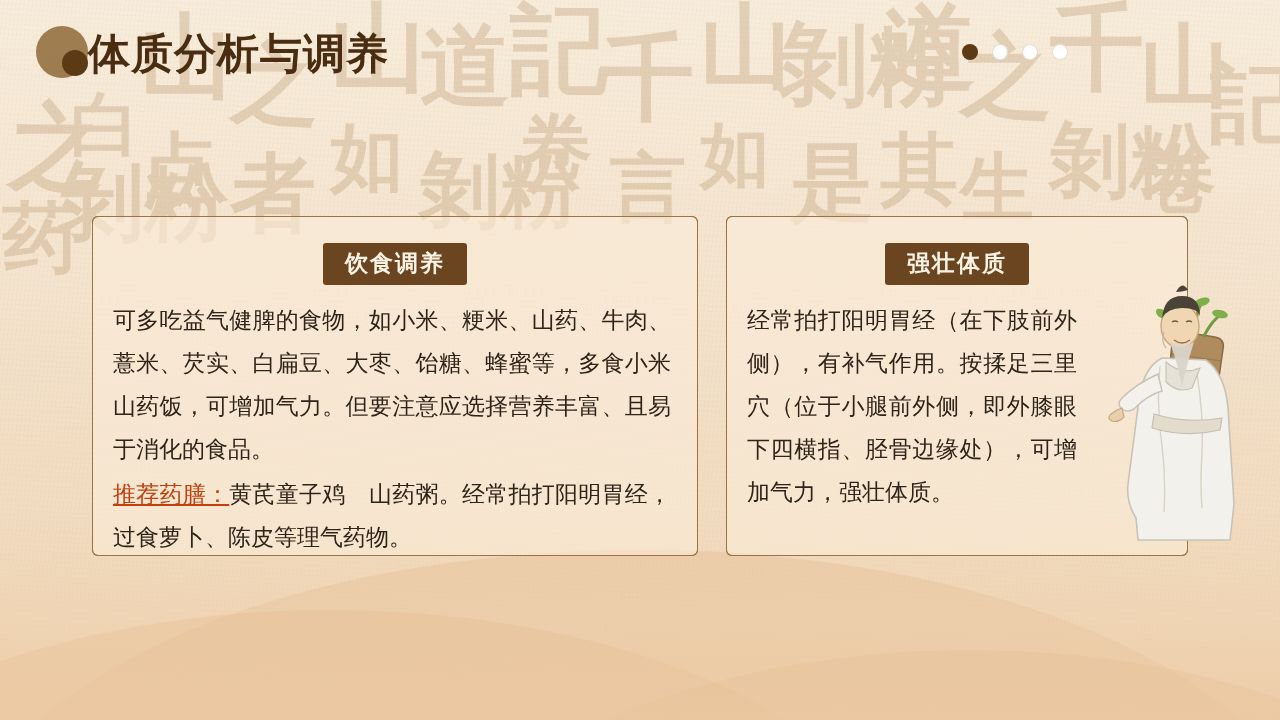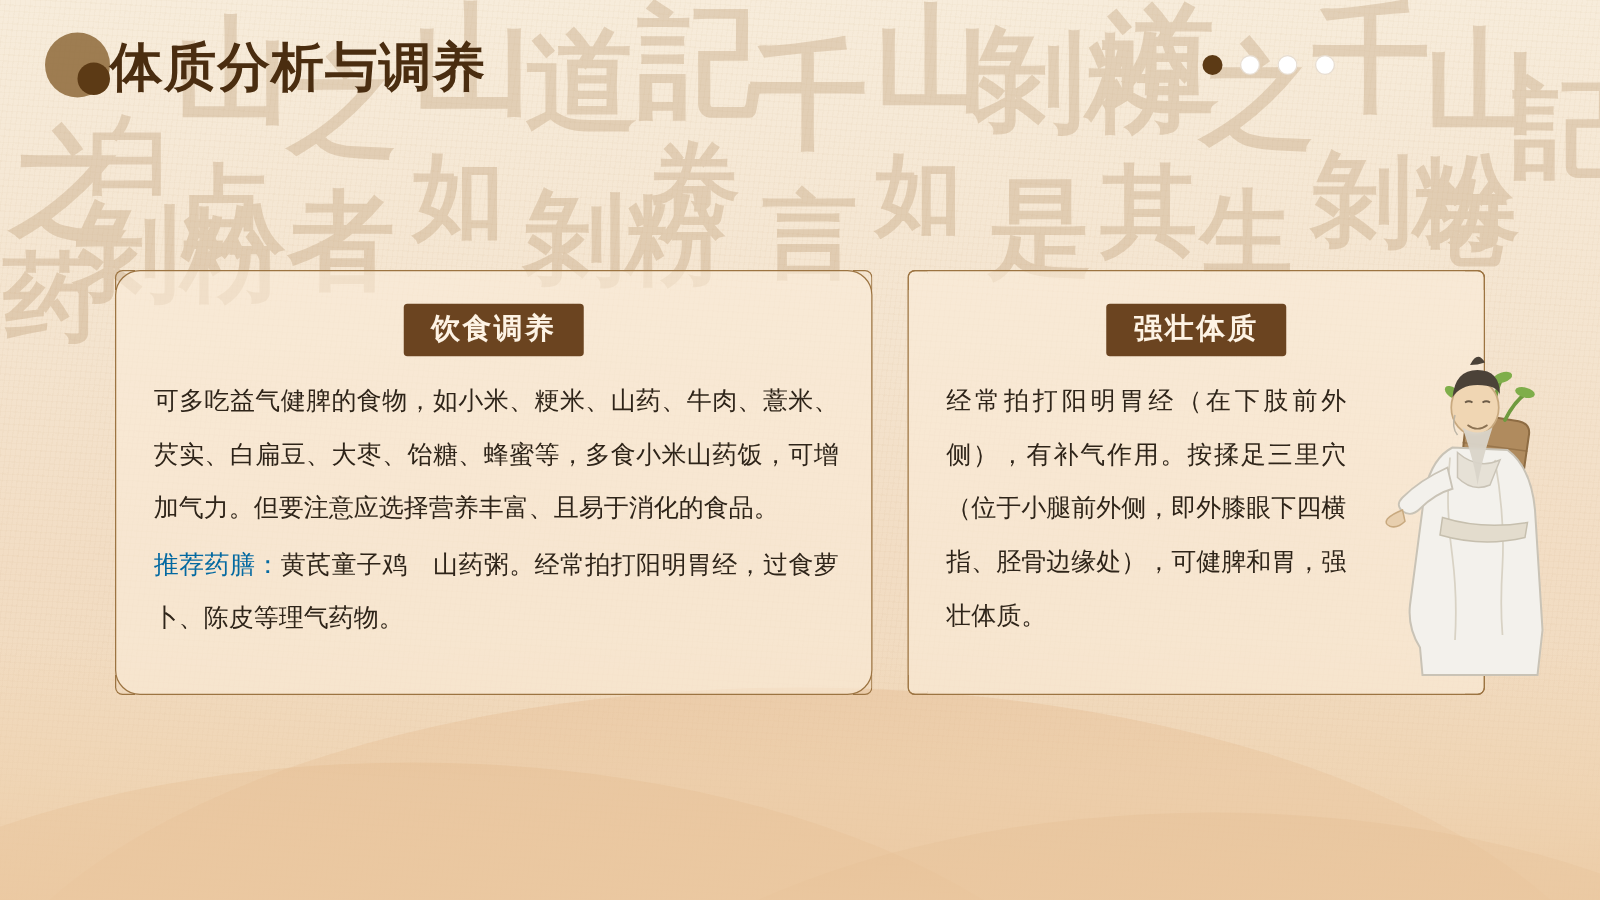--- a/index.html
+++ b/index.html
@@ -129,21 +129,21 @@
   
   .card {
     position: absolute;
     top: 216px;
     height: 340px;
     background: rgba(250,235,216,0.62);
     border: 1.5px solid #9c7442;
     border-radius: 6px;
     box-sizing: border-box;
   }
-  .card-left  { left: 92px;  width: 606px; border-radius: 20px; }
+  .card-left  { left: 92px;  width: 606px; }
   .card-right { left: 726px; width: 462px; }
 
   
   .notch {
     position: absolute;
     width: 15px;
     height: 15px;
     border: 1.5px solid #9c7442;
     background: transparent;
   }
@@ -166,33 +166,33 @@
     border-radius: 3px;
     letter-spacing: 2px;
     white-space: nowrap;
     font-family: "DejaVu Sans", "Liberation Sans", sans-serif;
   }
   .card-left .card-badge  { top: 26px; }
   .card-right .card-badge { top: 26px; }
 
   .card-body {
     position: absolute;
-    left: 30px;
+    left: 20px;
     right: 26px;
     top: 82px;
-    font-size: 20px;
+    font-size: 23px;
     line-height: 43px;
     color: #2e2419;
     font-family: "DejaVu Sans", "Liberation Sans", sans-serif;
     text-align: justify;
   }
   .card-right .card-body { right: 110px; }
 
   .para { margin: 0 0 2px 0; }
-  .lead-label { color: #0369a1; }
+  .lead-label { color: #c2410c; text-decoration: underline; }
 
   
   .figure {
     position: absolute;
     right: 8px;
     top: 262px;
     width: 180px;
     height: 290px;
   }
 </style>
@@ -271,21 +271,21 @@
 
   <div class="card card-right">
     <span class="notch tl"></span>
     <span class="notch tr"></span>
     <span class="notch bl"></span>
     <span class="notch br"></span>
 
     <div class="card-badge">强壮体质</div>
 
     <div class="card-body">
-      <p class="para">经常拍打阳明胃经（在下肢前外侧），有补气作用。按揉足三里穴（位于小腿前外侧，即外膝眼下四横指、胫骨边缘处），可健脾和胃，强壮体质。</p>
+      <p class="para">经常拍打阳明胃经（在下肢前外侧），有补气作用。按揉足三里穴（位于小腿前外侧，即外膝眼下四横指、胫骨边缘处），可增加气力，强壮体质。</p>
     </div>
   </div>
 
   <svg class="figure" viewBox="0 0 180 290">
 
     <g>
       <path d="M92 70 q-10 2 -12 12 l-4 40 q-1 10 9 12 l28 4 q10 1 12 -9 l6 -42 q2 -10 -8 -12 z" fill="#b08b5e" stroke="#8e6c43" stroke-width="1.6"></path>
       <path d="M78 92 l52 7 M76 104 l52 7 M74 116 l52 7" stroke="#8e6c43" stroke-width="1.2" fill="none" opacity=".7"></path>
 
       <g stroke="#6f9a3f" stroke-width="3" fill="none" stroke-linecap="round">

